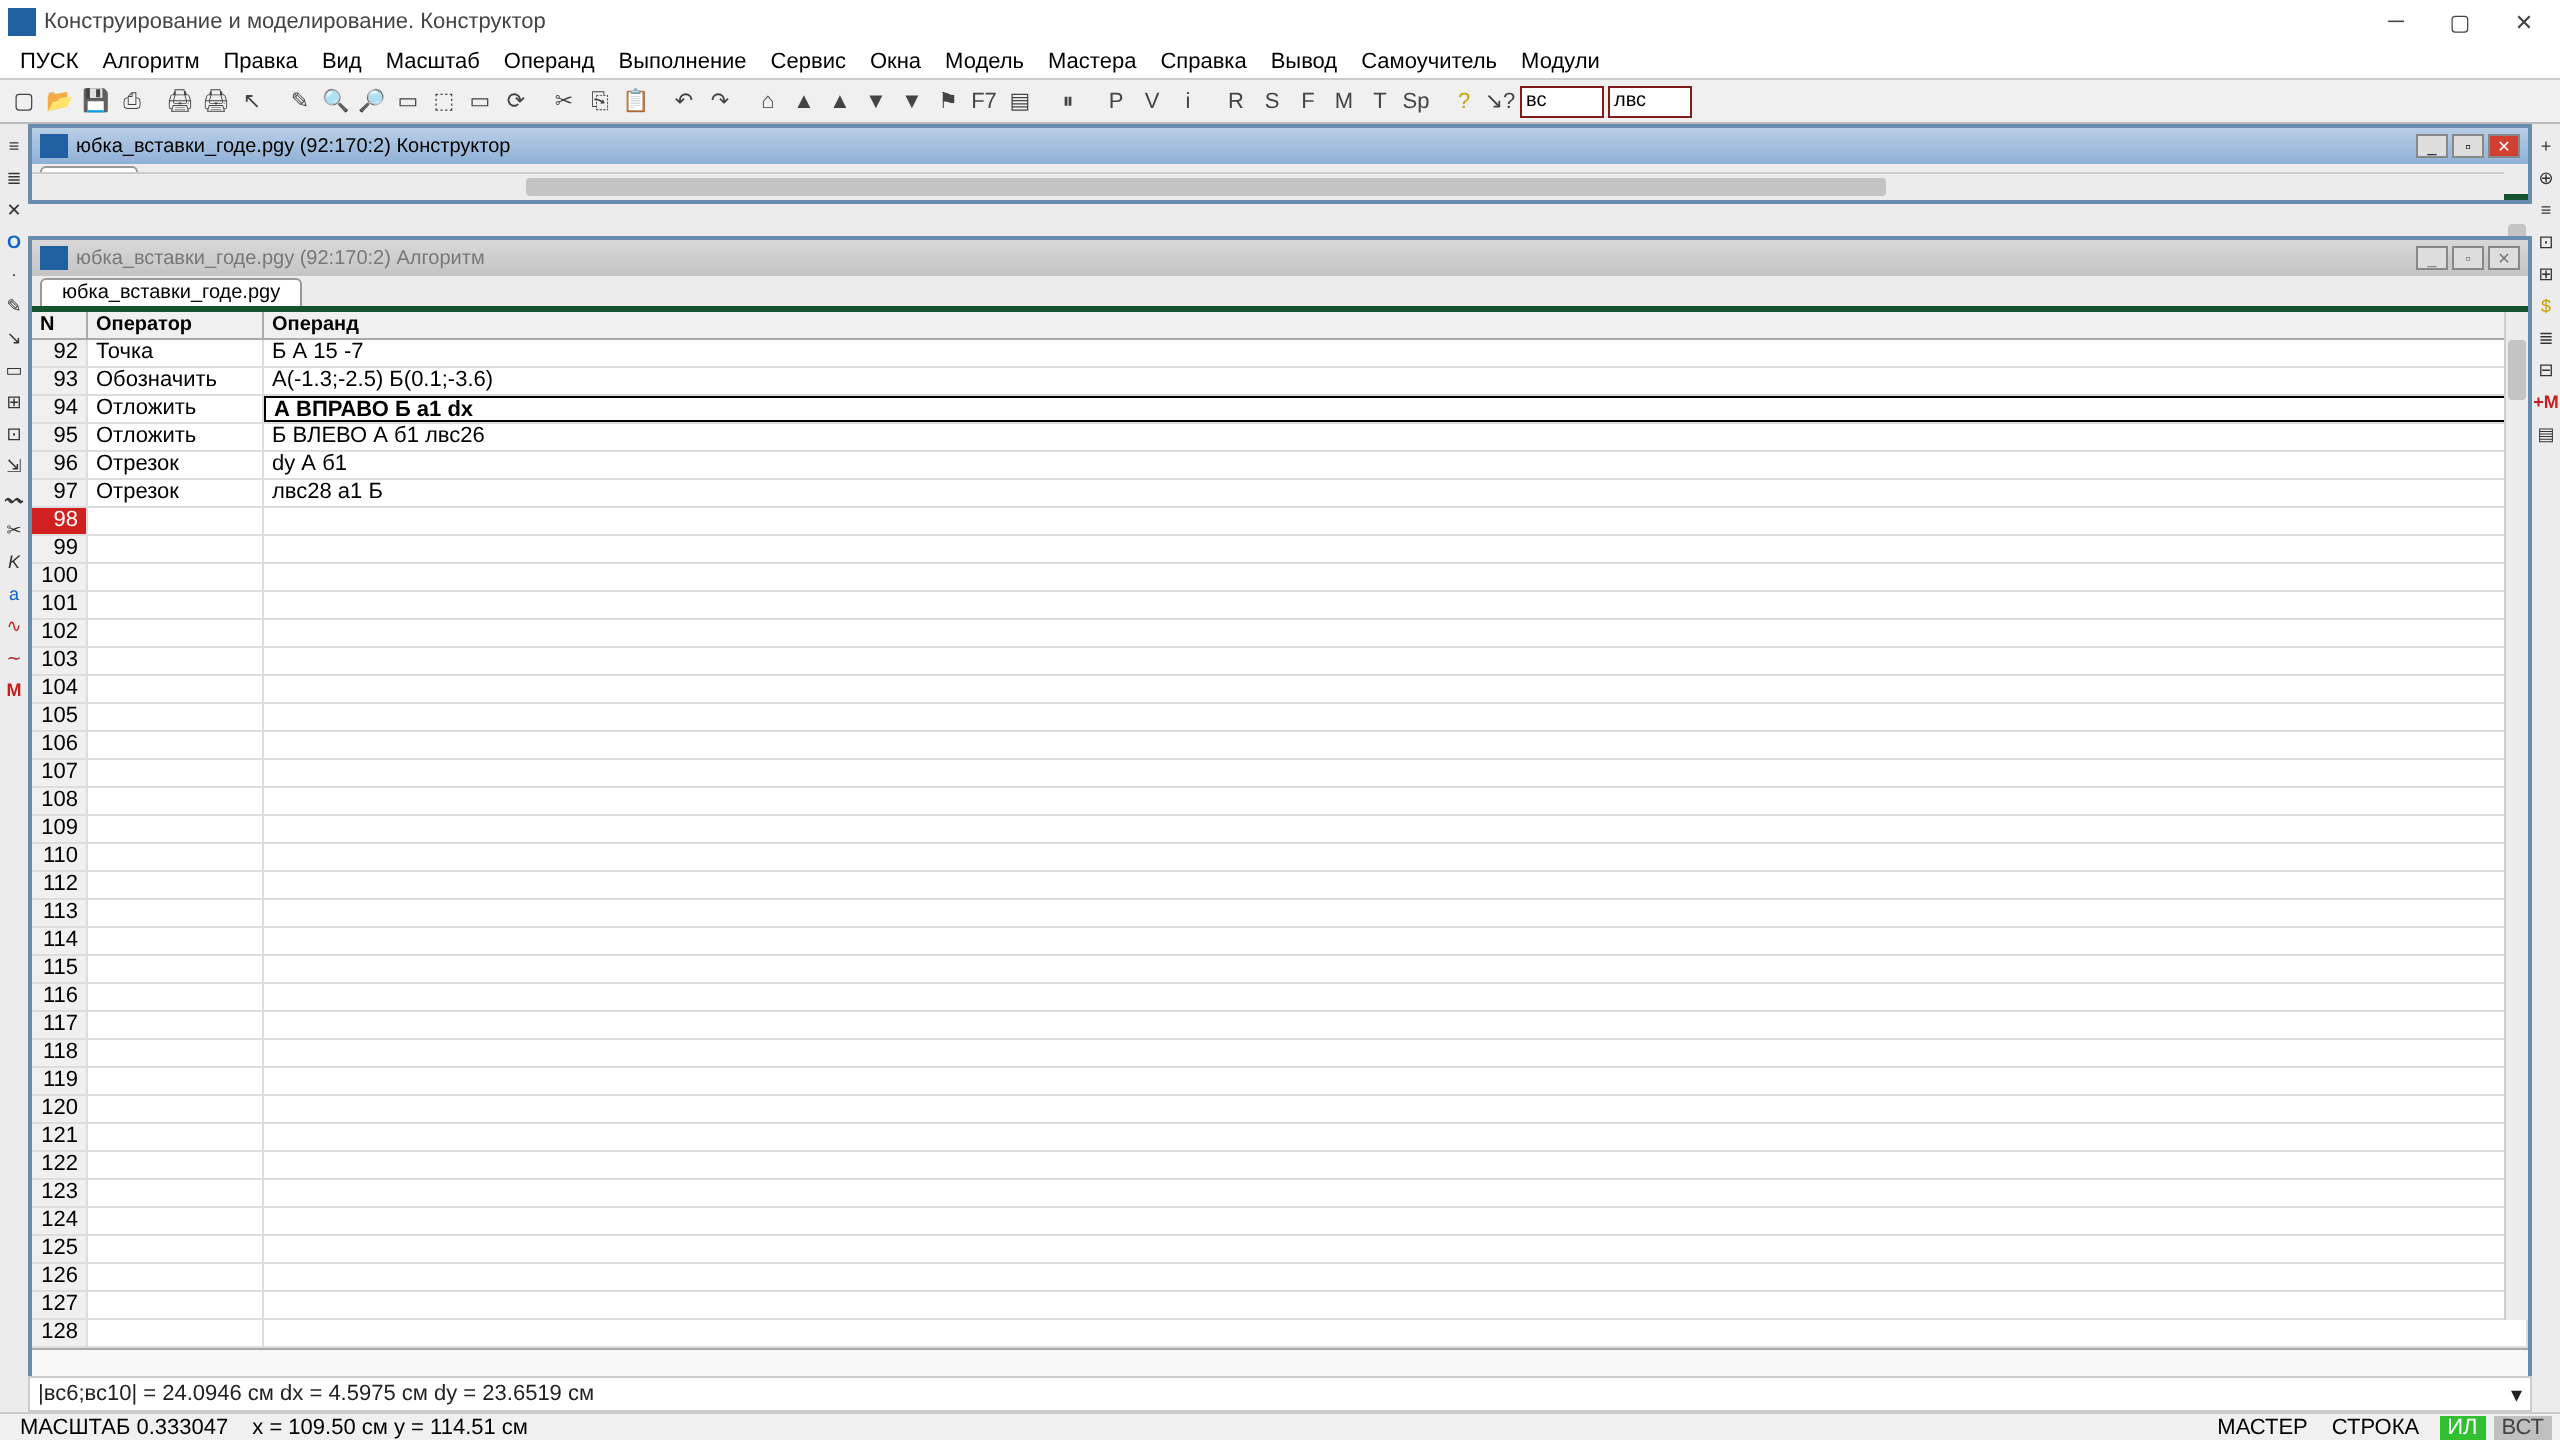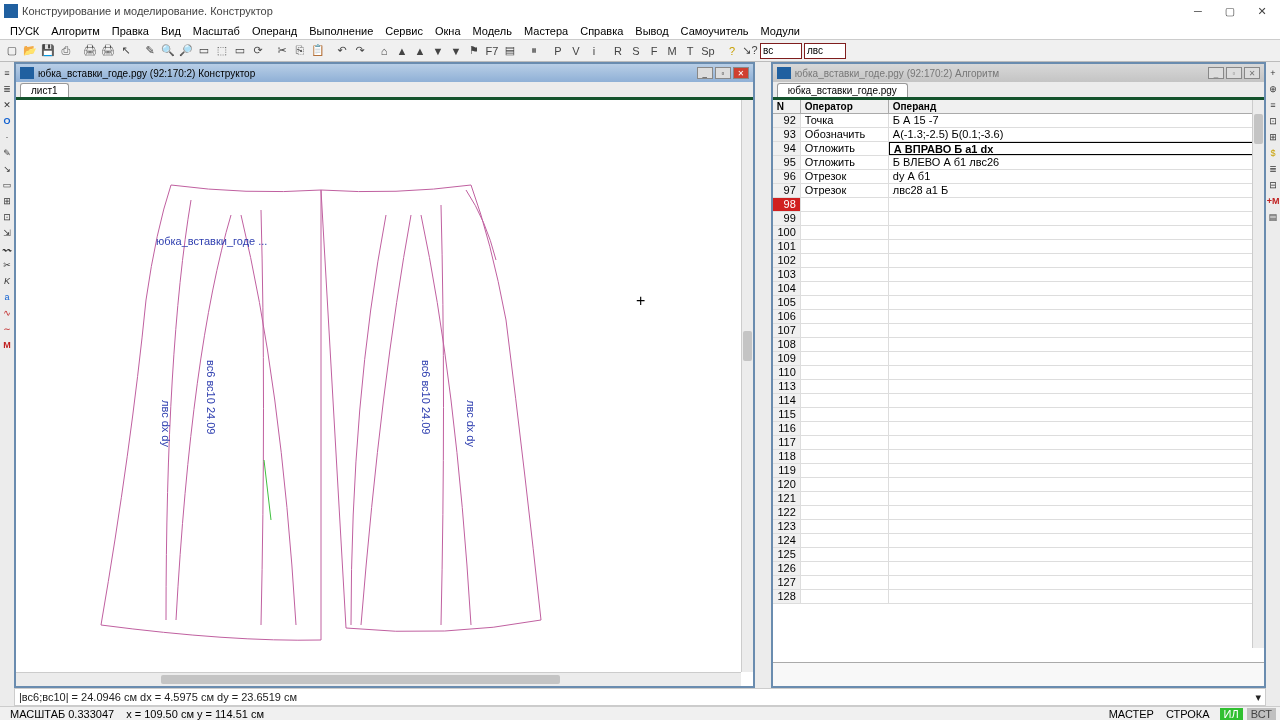--- a/index.html
+++ b/index.html
@@ -7,21 +7,21 @@
 .titlebar { height: 22px; background: #fff; display: flex; align-items: center; padding: 0 4px; }
 .titlebar .icon { width: 14px; height: 14px; background: #2060a0; margin-right: 4px; }
 .titlebar .title { flex: 1; color: #444; }
 .titlebar .winbtn { width: 28px; height: 16px; margin-left: 4px; display: flex; align-items: center; justify-content: center; color: #444; }
 .menubar { height: 18px; background: #fff; display: flex; align-items: center; padding: 0 4px; border-bottom: 1px solid #ccc; }
 .menubar .menuitem { padding: 0 6px; color: #000; cursor: default; }
 .toolbar { height: 22px; background: #f0f0f0; display: flex; align-items: center; padding: 0 4px; border-bottom: 1px solid #bbb; gap: 2px; }
 .tbtn { width: 16px; height: 16px; display: flex; align-items: center; justify-content: center; color: #444; font-size: 11px; }
 .tsep { width: 4px; height: 16px; }
 .tinput { height: 16px; width: 42px; border: 1px solid #7f1d1d; background: #fff; font-size: 10px; padding: 0 2px; }
-.workspace { position: absolute; top: 62px; left: 14px; right: 14px; bottom: 32px; display: flex; gap: 16px; }
+.workspace { position: absolute; top: 62px; left: 14px; right: 14px; bottom: 32px; display: flex; gap: 16px; flex-direction: column; }
 .ltools { position: absolute; top: 62px; left: 0; width: 14px; bottom: 32px; background: #ececec; display: flex; flex-direction: column; align-items: center; gap: 2px; padding-top: 4px; }
 .rtools { position: absolute; top: 62px; right: 0; width: 14px; bottom: 32px; background: #ececec; display: flex; flex-direction: column; align-items: center; gap: 2px; padding-top: 4px; }
 .vbtn { width: 12px; height: 14px; display: flex; align-items: center; justify-content: center; font-size: 9px; color: #333; }
 .panel { flex: 1; border: 2px solid #6a8caf; background: #fff; display: flex; flex-direction: column; position: relative; }
 .panel-title { height: 18px; background: linear-gradient(#b8cee6,#8fb0d6); display: flex; align-items: center; padding: 0 4px; color: #000; }
 .panel-title.inactive { background: linear-gradient(#d8d8d8,#c4c4c4); color: #777; }
 .panel-title .picon { width: 14px; height: 12px; background: #2060a0; margin-right: 4px; }
 .panel-title .ptitle { flex: 1; font-size: 10px; }
 .panel-title .pbtn { width: 16px; height: 12px; border: 1px solid #888; background: #ddd; margin-left: 2px; font-size: 8px; display: flex; align-items: center; justify-content: center; }
 .panel-title .pbtn.close { background: #d04030; color: #fff; }
@@ -333,20 +333,25 @@
               <div class="cN">109</div>
               <div class="cOp"></div>
               <div class="cOper"></div>
             </div>
             <div class="gr">
               <div class="cN">110</div>
               <div class="cOp"></div>
               <div class="cOper"></div>
             </div>
             <div class="gr">
+              <div class="cN">112</div>
+              <div class="cOp"></div>
+              <div class="cOper"></div>
+            </div>
+            <div class="gr">
               <div class="cN">113</div>
               <div class="cOp"></div>
               <div class="cOper"></div>
             </div>
             <div class="gr">
               <div class="cN">114</div>
               <div class="cOp"></div>
               <div class="cOper"></div>
             </div>
             <div class="gr">

